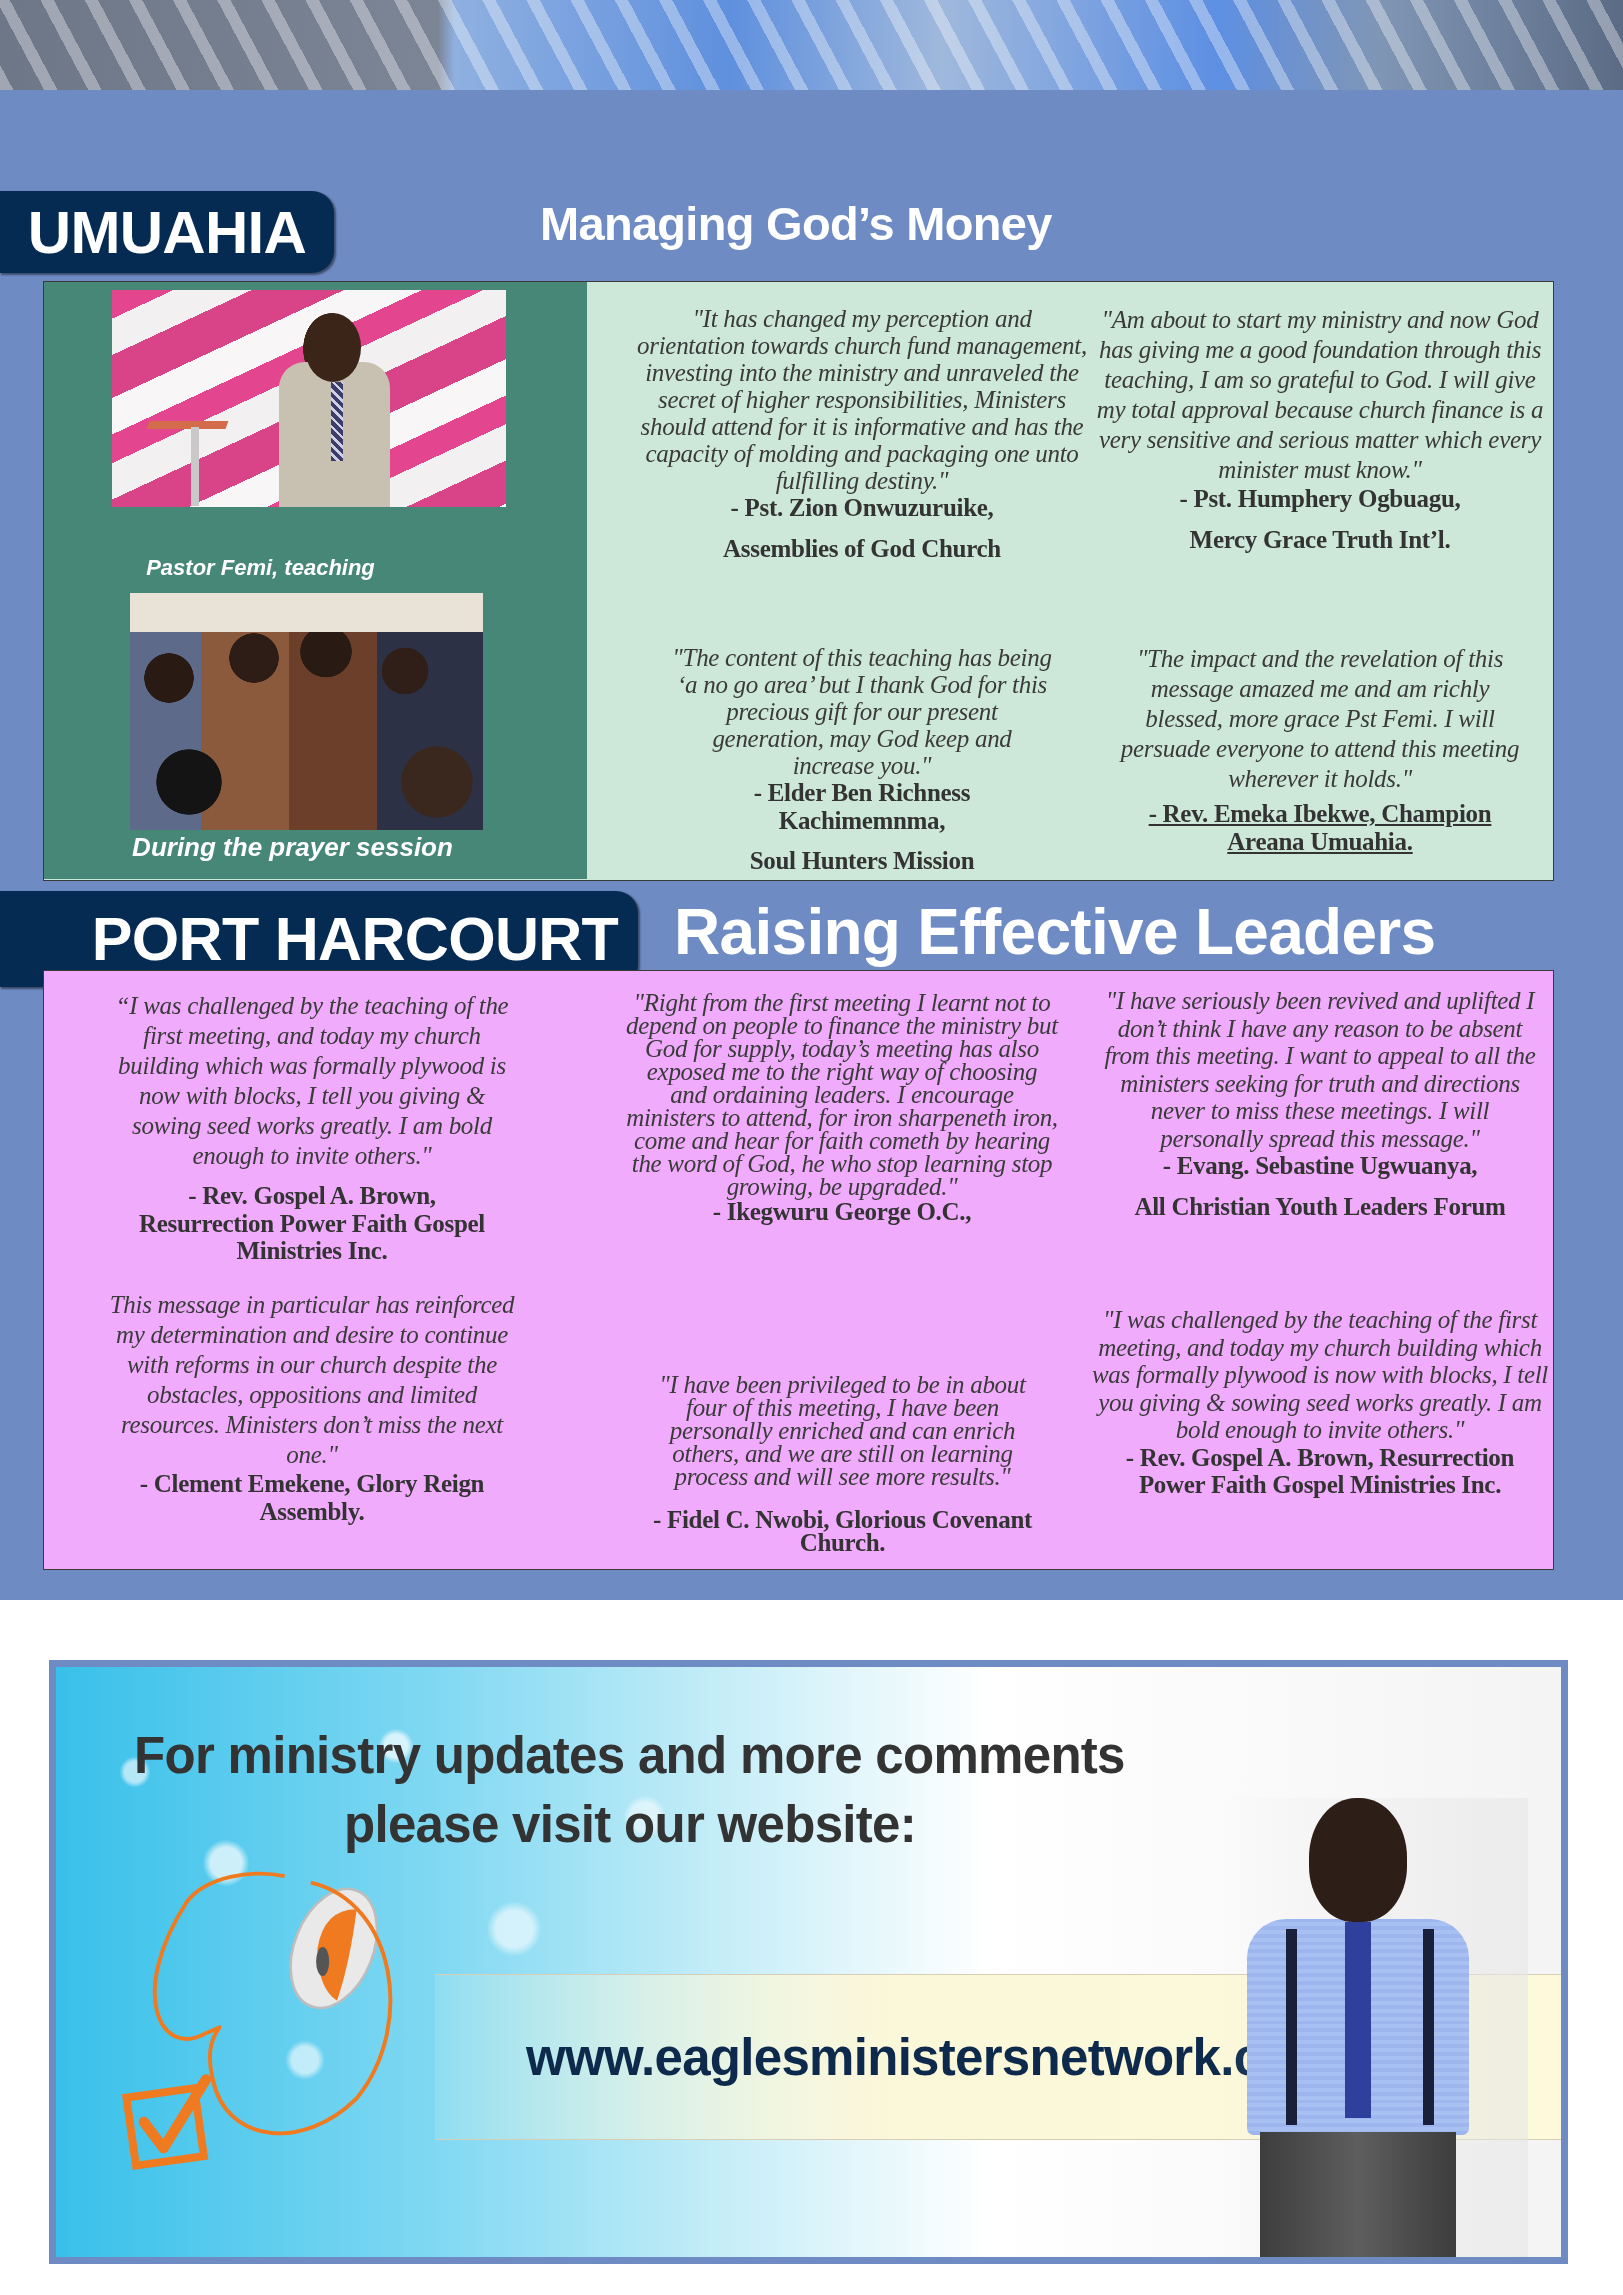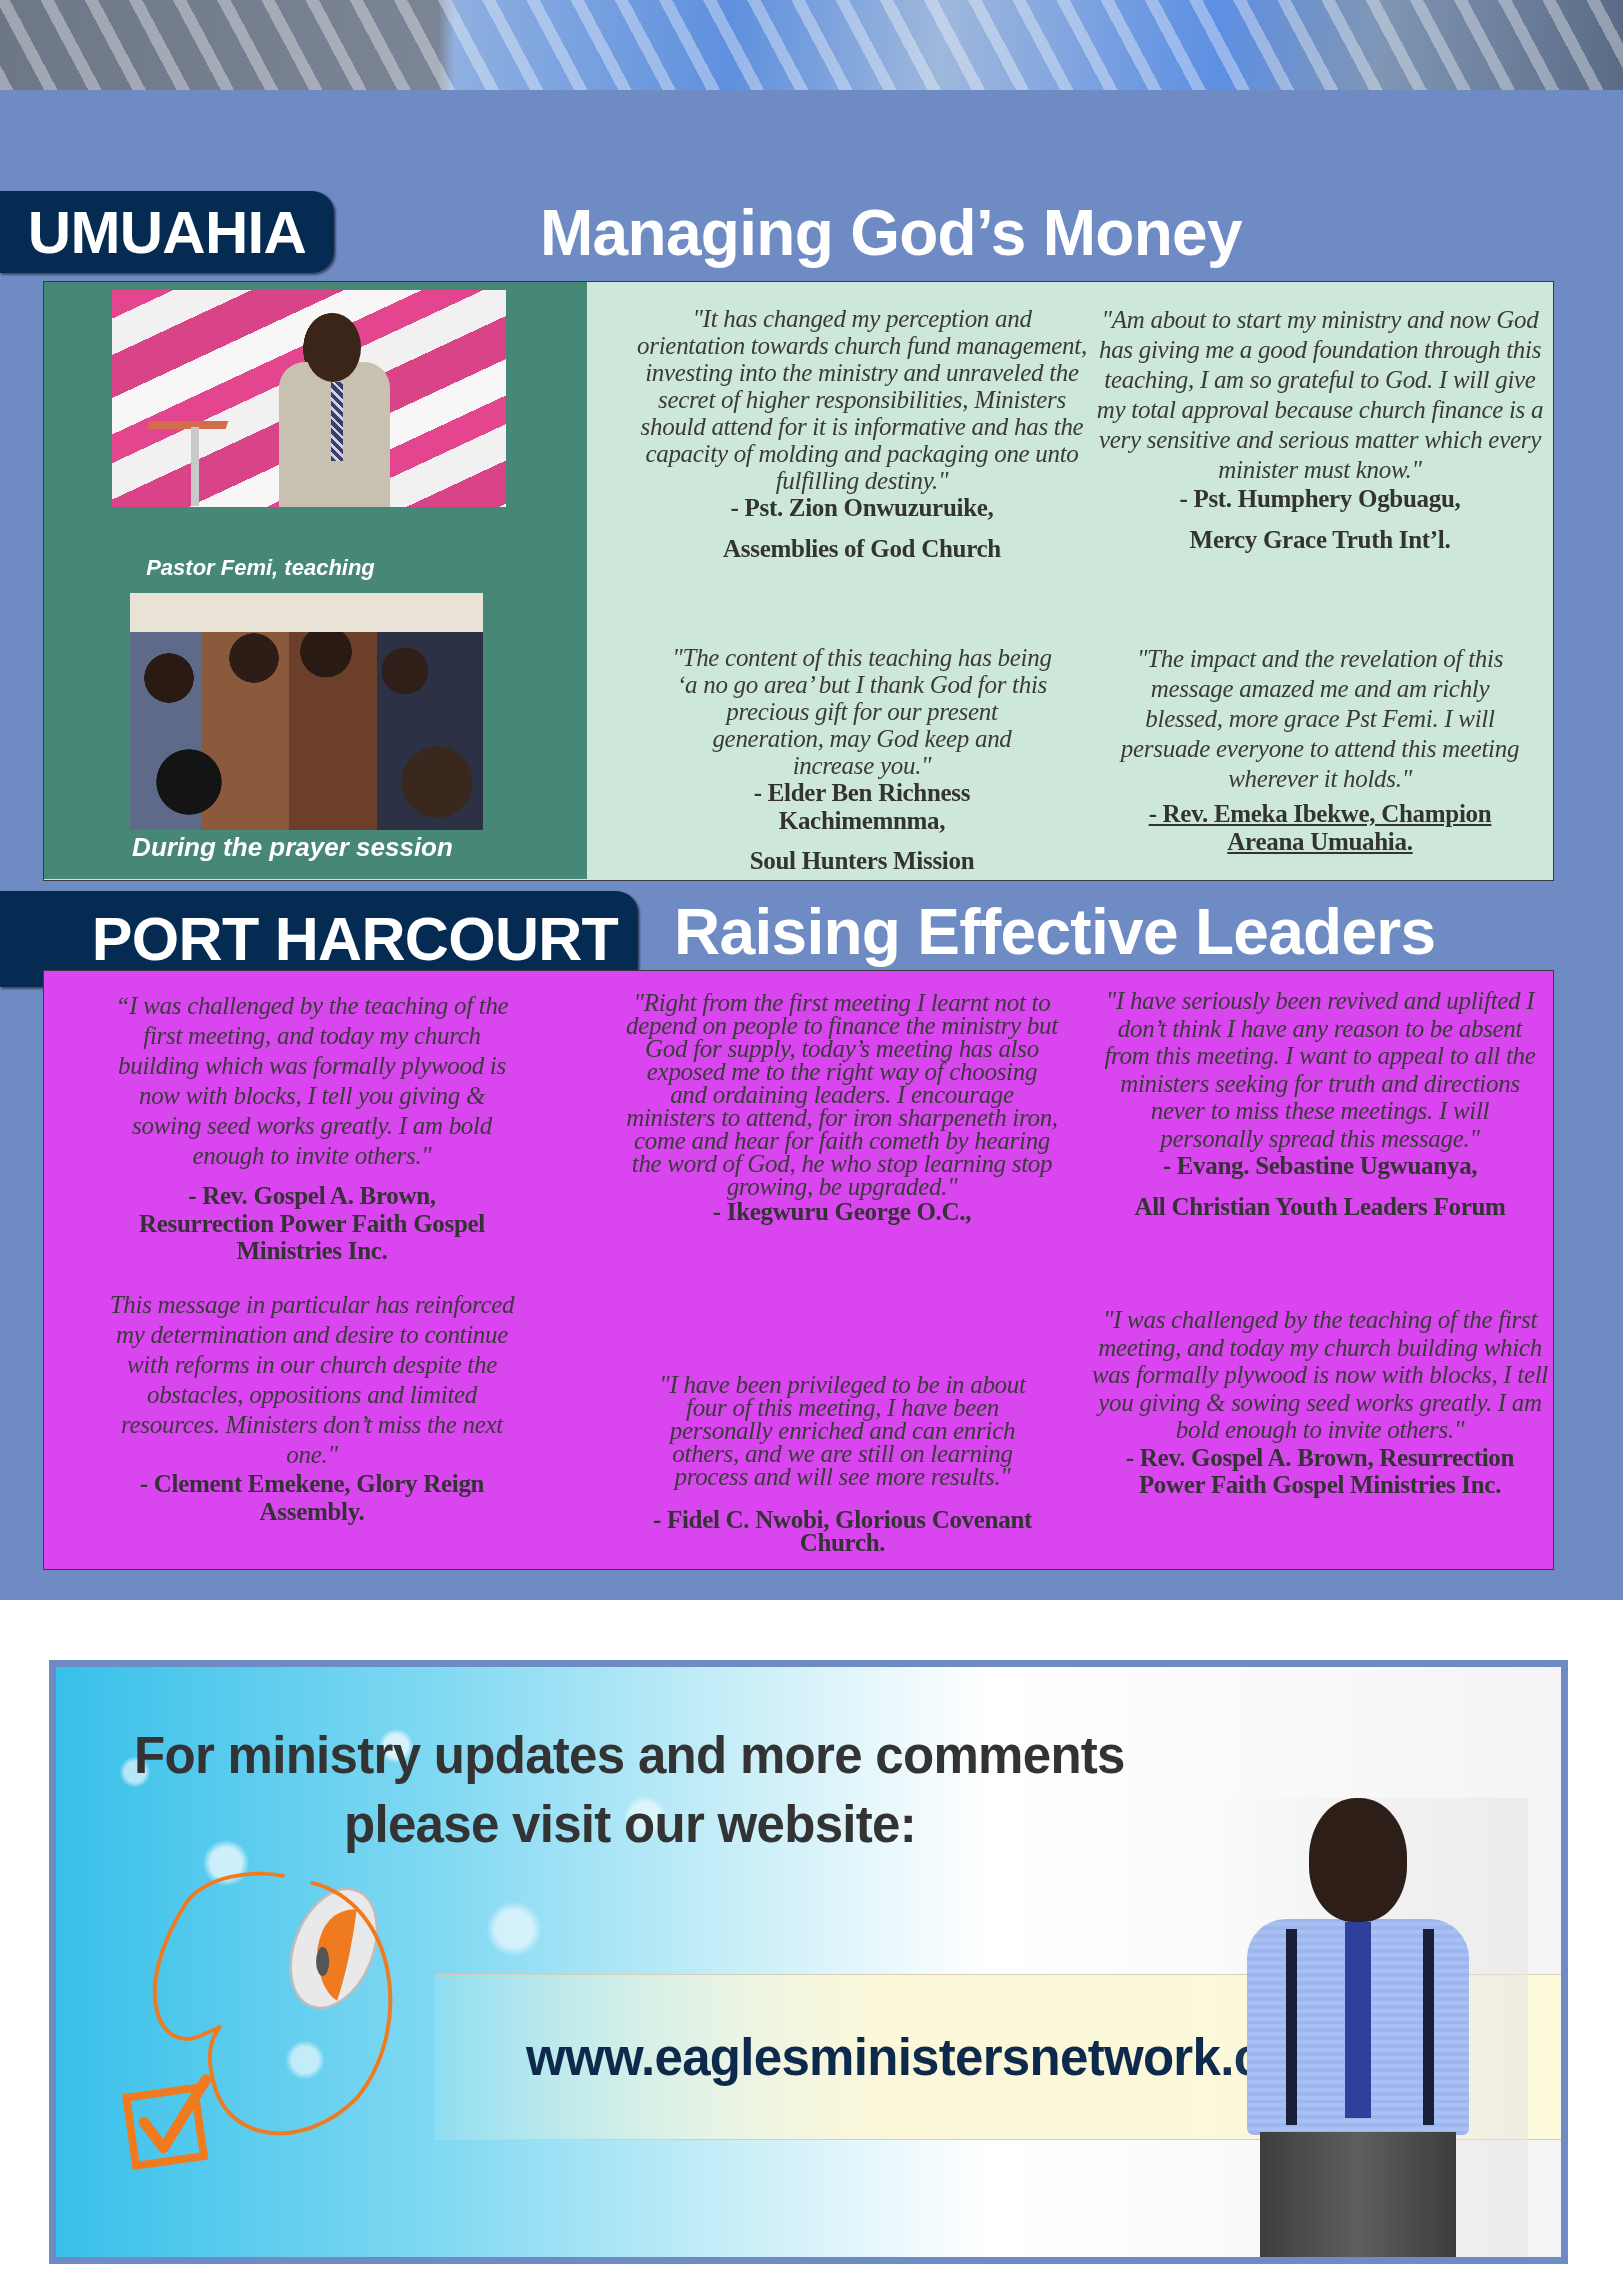--- a/index.html
+++ b/index.html
@@ -24,29 +24,29 @@
     box-shadow: 1.3px 1.3px 2px rgba(0,0,0,0.45);
     color: #ffffff; font-family: "Liberation Sans", sans-serif; font-weight: bold;
     display: flex; align-items: center; justify-content: center;
   }
   .tab-umuahia { top: 191px; width: 334px; height: 82px; font-size: 60px; letter-spacing: -0.7px; }
   .tab-ph { top: 891px; width: 638px; height: 96px; font-size: 61px; letter-spacing: -0.7px; padding-left: 72px; box-sizing: border-box; }
   .headline {
     position: absolute; color: #ffffff; font-family: "Liberation Sans", sans-serif;
     font-weight: bold; white-space: nowrap; letter-spacing: -0.7px;
   }
-  .headline-1 { left: 540px; top: 196px; font-size: 64px; }
+  .headline-1 { left: 540px; top: 196px; font-size: 47px; }
   .headline-2 { left: 674px; top: 895px; font-size: 64px; }
 
   .box {
     position: absolute; left: 43px; width: 1511px; box-sizing: border-box;
     border: 1.3px solid #3a3a3a;
   }
   .box-1 { top: 281px; height: 600px; background: #cde7d8; }
-  .box-2 { top: 970px; height: 600px; background: #d946ef; }
+  .box-2 { top: 970px; height: 600px; background: #f0abfc; }
 
   .photo-panel {
     position: absolute; left: 0; top: 0; width: 543px; height: 597px;
     background: #478778;
   }
   .photo {
     position: absolute; overflow: hidden;
   }
   .photo-teaching {
     left: 68px; top: 7.9px; width: 394px; height: 217px;

